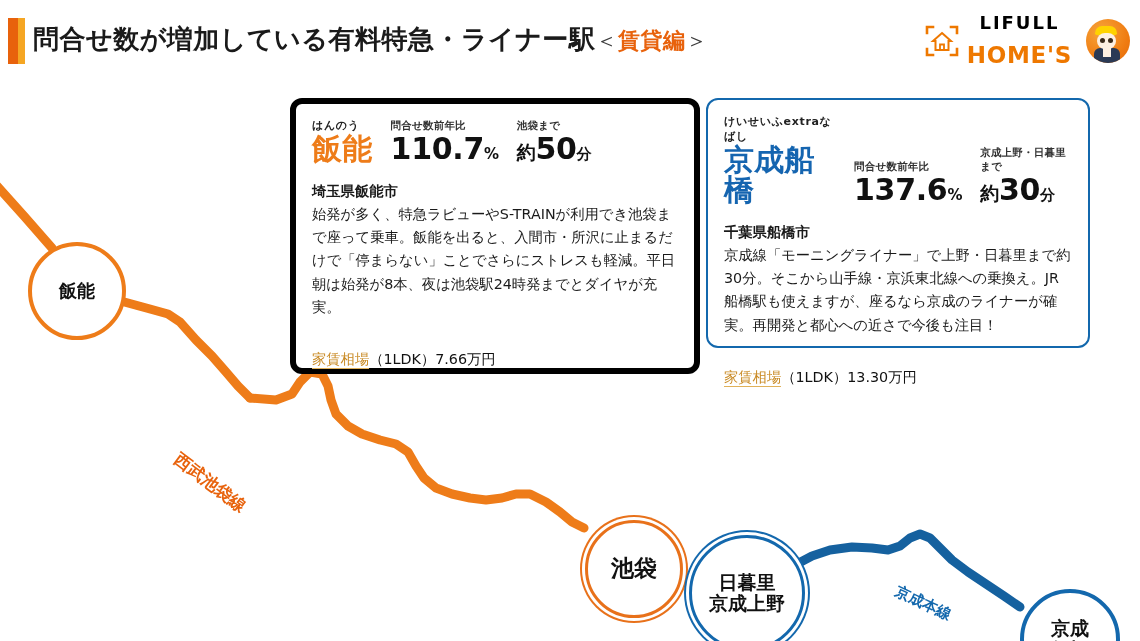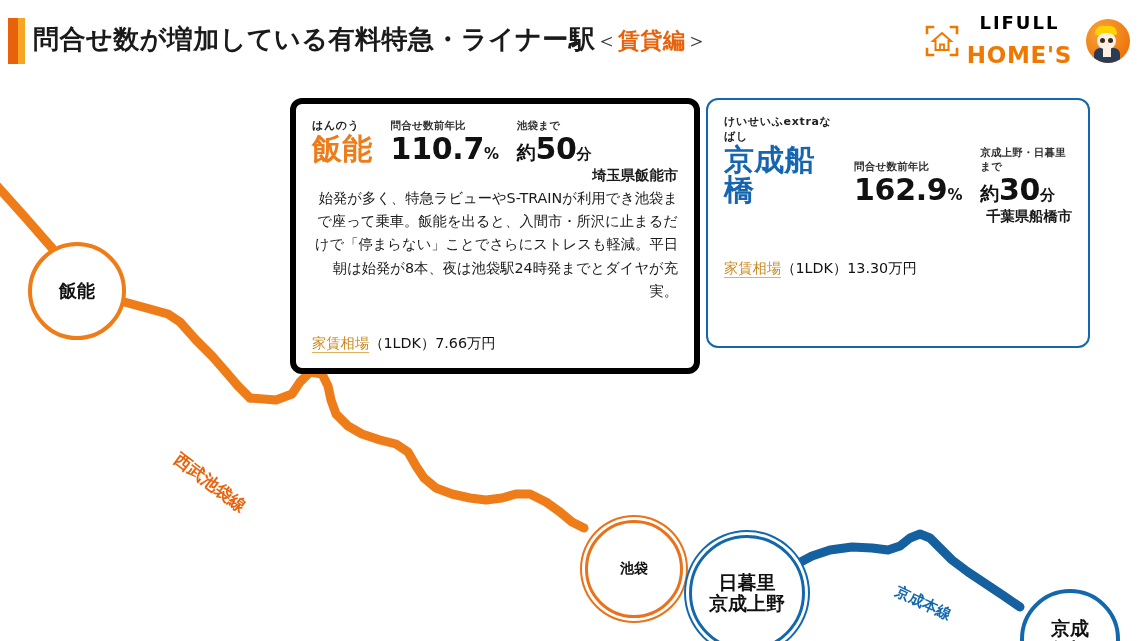--- a/index.html
+++ b/index.html
@@ -89,21 +89,21 @@
     font-family:"DejaVu Sans","Liberation Sans",sans-serif;
   }
   .st-hanno{
     left:28px;top:172px;width:90px;height:90px;
     border:4px solid #ee7c19;font-size:18px;
   }
   .st-ikebukuro{
     left:585px;top:450px;width:92px;height:92px;
     border:3px solid #e8711a;
     box-shadow:0 0 0 3px #fff, 0 0 0 5px #e8711a;
-    font-size:14px;
+    font-size:23px;
   }
   .st-nippori{
     left:689px;top:465px;width:110px;height:110px;
     border:3px solid #1368ad;
     box-shadow:0 0 0 3px #fff, 0 0 0 5px #1368ad;
     font-size:19px;
   }
   .st-funabashi{
     left:1020px;top:519px;width:92px;height:92px;
     border:4px solid #1368ad;font-size:19px;
@@ -157,23 +157,22 @@
     font-family:Liberation Mono, monospace;
   }
   .stat-value{
     font-size:30px;font-weight:bold;color:#111;line-height:1;letter-spacing:-0.01em;
     font-family:"DejaVu Sans","Liberation Sans",sans-serif;
   }
   .stat-value .unit{font-size:15px;}
   .stat-value .pre{font-size:19px;}
 
   .body-text{
-    margin-top:0;font-size:14.3px;line-height:1.62;color:#1a1a1a;
-    font-family:"DejaVu Sans","Liberation Sans",sans-serif;
-    text-align:right;
+    margin-top:16px;font-size:14.3px;line-height:1.62;color:#1a1a1a;
+    font-family:"DejaVu Sans","Liberation Sans",sans-serif;
   }
   .body-text .city{display:block;font-weight:bold;}
   .body-text .desc{display:block;}
 
   .rent{
     margin-top:31px;font-size:14.3px;color:#111;
     font-family:"DejaVu Sans","Liberation Sans",sans-serif;
   }
   .rent .rent-label{
     color:#c98a24;border-bottom:1.5px solid #e0b15a;padding-bottom:1px;
@@ -295,29 +294,30 @@
 
 <div class="card card-keisei">
   <div class="card-inner">
     <div class="card-head">
       <div class="name-wrap">
         <div class="furigana">けいせいふextraなばし</div>
         <div class="station-name">京成船橋</div>
       </div>
       <div class="stat">
         <div class="stat-label">問合せ数前年比</div>
-        <div class="stat-value"><span>162.9</span><span class="unit">%</span></div>
+        <div class="stat-value"><span>137.6</span><span class="unit">%</span></div>
       </div>
       <div class="stat">
         <div class="stat-label">京成上野・日暮里まで</div>
         <div class="stat-value"><span class="pre">約</span><span>30</span><span class="unit">分</span></div>
       </div>
     </div>
 
     <div class="body-text">
       <span class="city">千葉県船橋市</span>
+      <span class="desc">京成線「モーニングライナー」で上野・日暮里まで約30分。そこから山手線・京浜東北線への乗換え。JR船橋駅も使えますが、座るなら京成のライナーが確実。再開発と都心への近さで今後も注目！</span>
     </div>
 
     <div class="rent">
       <span class="rent-label">家賃相場</span><span>（1LDK）13.30万円</span>
     </div>
   </div>
 </div>
 
 </body></html>

